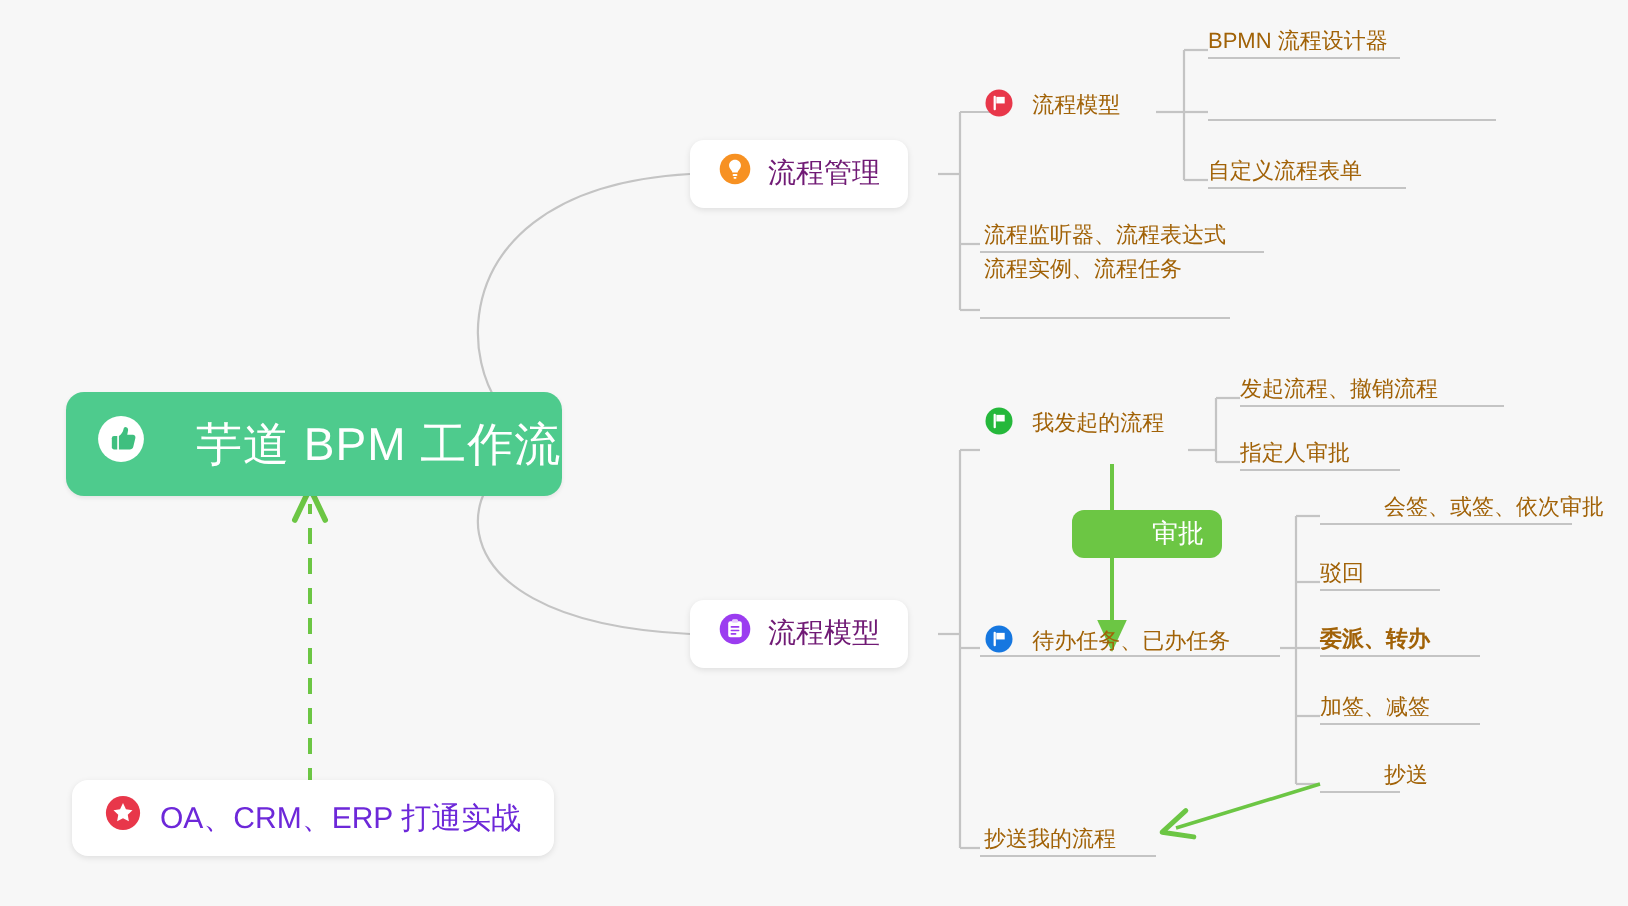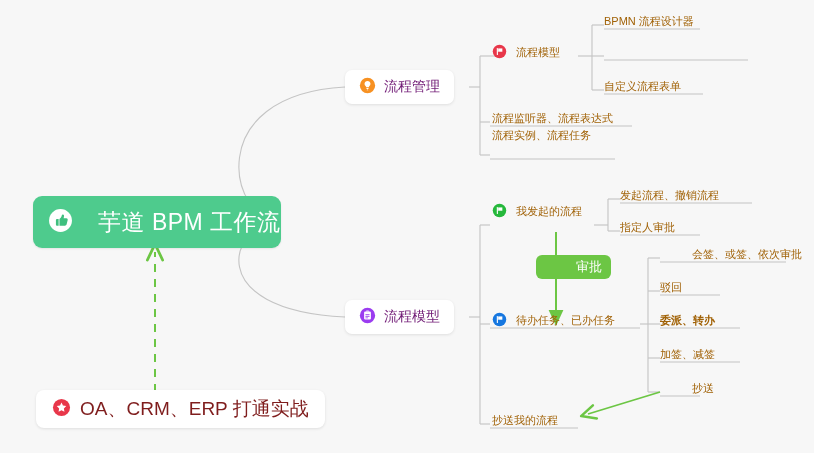--- a/index.html
+++ b/index.html
@@ -100,22 +100,22 @@
     height: 38px;
     background: #ffffff;
     border-radius: 8px;
     box-sizing: border-box;
     display: flex;
     align-items: center;
     padding: 0 16px;
     box-shadow: 0 1px 3px rgba(0,0,0,0.10);
   }
   .detached-label {
-    color: #7f1d1d;
-    font-size: 19px;
+    color: #6d28d9;
+    font-size: 15px;
     margin-left: 9px;
     white-space: nowrap;
   }
 
   .ico { display: block; }
 </style>
 </head>
 <body>
 
 <div id="mindmap">

